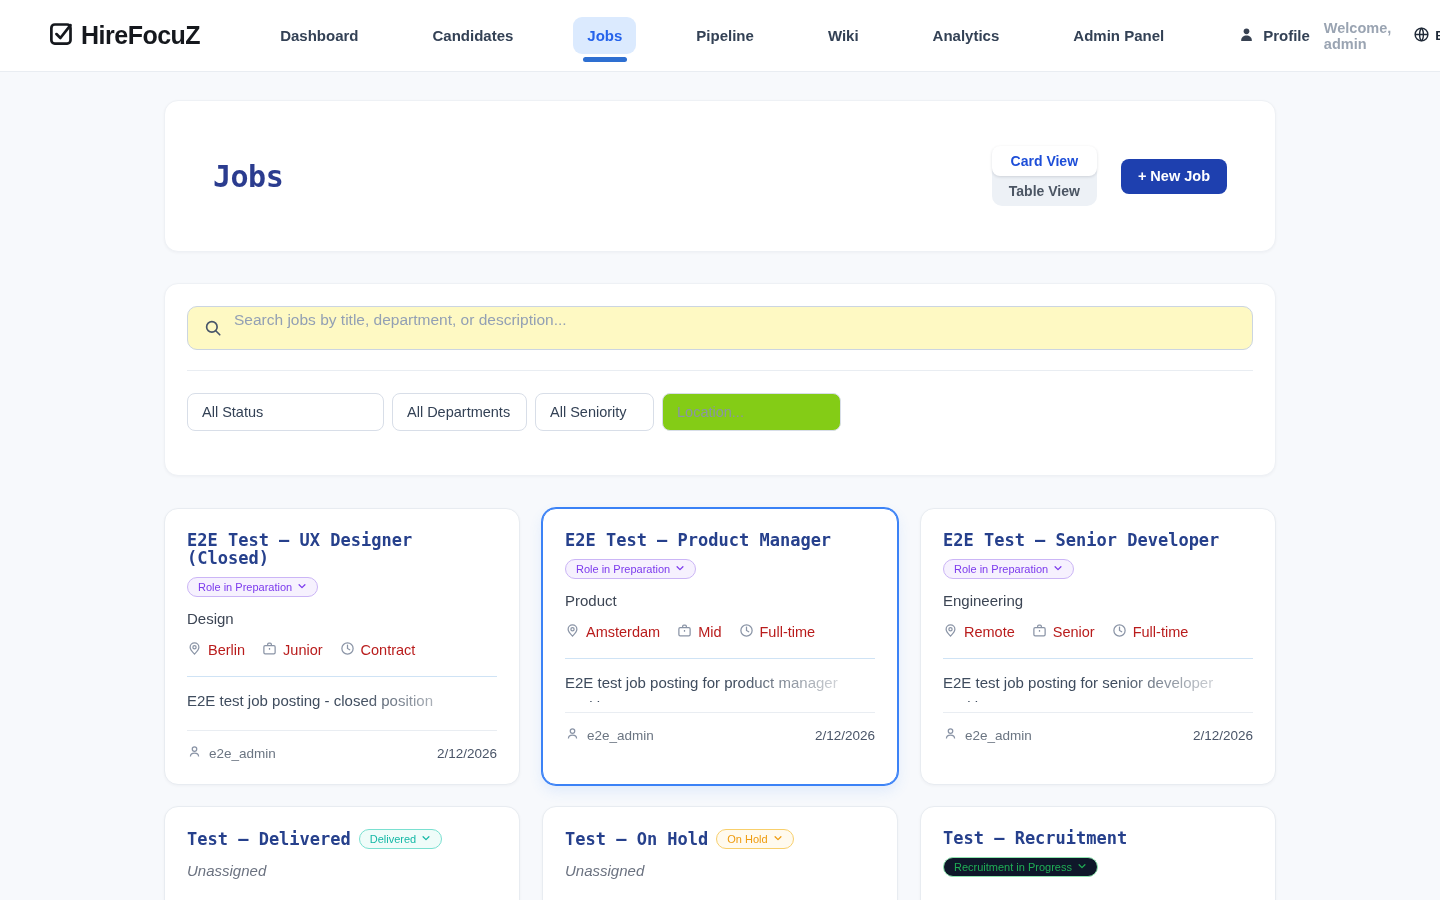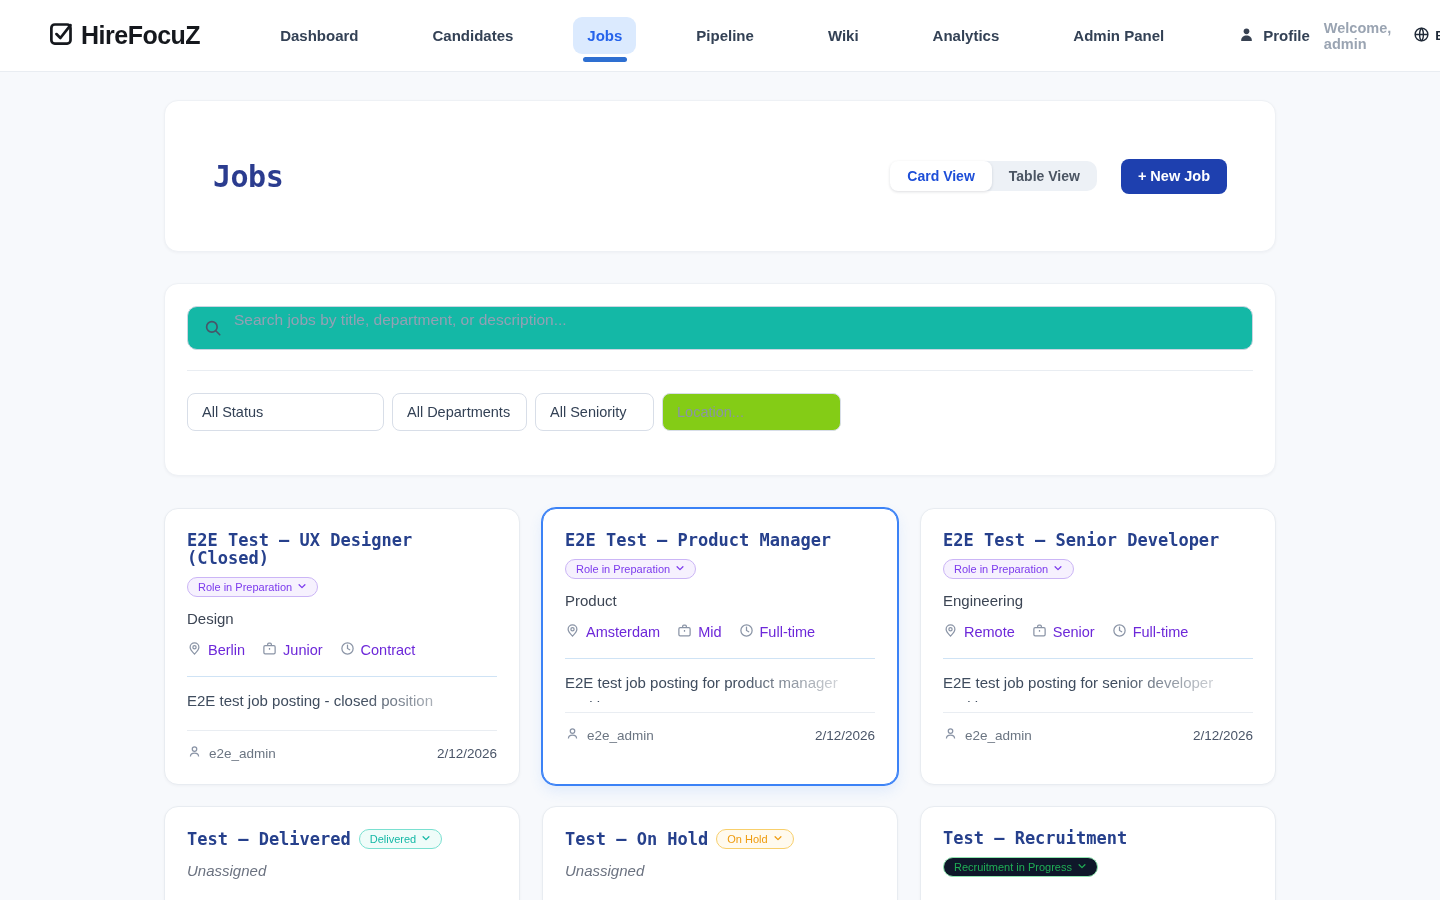--- a/index.html
+++ b/index.html
@@ -38,38 +38,38 @@
   }
   .page-head {
     height:152px; display:flex; align-items:center; justify-content:space-between;
     padding:0 48px; margin-bottom:31px;
   }
   .page-title {
     font-family:"DejaVu Sans Mono", monospace; font-weight:bold; font-size:30px;
     color:#2b3c8f; letter-spacing:-0.5px;
   }
   .head-actions { display:flex; align-items:center; gap:24px; }
-  .view-toggle { background:#edf1f6; border-radius:10px; display:flex; }
+  .view-toggle { background:#edf1f6; border-radius:10px; display:flex;flex-direction:column; }
   .toggle-btn {
     border:none; background:transparent; font-family:inherit; font-size:14px; font-weight:700;
     color:#4b5563; padding:7px 17px; border-radius:8px; cursor:pointer;
   }
   .toggle-btn.active { background:#fff; color:#1d4ed8; box-shadow:0 1px 3px rgba(16,24,40,.14); }
   .new-job-btn {
     border:none; background:#1e40af; color:#fff; font-family:inherit; font-size:14.5px;
     font-weight:700; height:35px; padding:0 17px; border-radius:8px; cursor:pointer;
   }
   
   .search-panel { padding:22px 22px 44px; margin-bottom:32px; }
   .search-box { position:relative; }
   .search-box svg { position:absolute; left:17px; top:13px; }
   .search-input {
     width:100%; height:44px; border:1px solid #cbd5e1; border-radius:10px;
     padding:0 16px 16px 46px; font-family:inherit; font-size:15.5px; color:#334155; outline:none;
-    background:#14b8a6;
+    background:#fef9c3;
   }
   .search-input::placeholder { color:#93a0b4; }
   .search-divider { border:none; border-top:1px solid #e9edf2; margin:20px 0 22px; }
   .filters { display:flex; gap:8px; }
   .filter-select {
     appearance:none; -webkit-appearance:none; background:#fff; border:1px solid #d8dee8;
     border-radius:8px; height:38px; padding:0 14px; font-family:inherit; font-size:14.5px;
     color:#334155; cursor:pointer; outline:none;
   }
   .filter-input {
@@ -92,21 +92,21 @@
     font-family:"DejaVu Sans Mono", monospace; font-weight:bold; font-size:17px;
     line-height:18px; color:#26408c;
   }
   .status-badge {
     display:inline-flex; align-items:center; gap:5px; font-size:11px; font-weight:400;
     border:1px solid; border-radius:999px; padding:3px 10px; white-space:nowrap; cursor:pointer;
   }
   .card-dept { font-size:15px; color:#3c4554; margin-top:13px; }
   .card-dept.unassigned { font-style:italic; color:#6b7280; }
   .card-meta { display:flex; align-items:center; gap:17px; margin-top:14px; }
-  .meta-item { display:flex; align-items:center; gap:6px; font-size:14.5px; color:#6d28d9; }
+  .meta-item { display:flex; align-items:center; gap:6px; font-size:14.5px; color:#b91c1c; }
   .meta-item svg { flex:none; }
   .div-blue { border:none; border-top:1px solid #cfe3f5; margin:17px 0 12px; }
   .card-desc {
     font-size:15px; line-height:24px; color:#3f4c5e; height:31px; overflow:hidden;
     -webkit-mask-image:linear-gradient(100deg,#000 55%, rgba(0,0,0,.22) 88%, rgba(0,0,0,0) 99%);
             mask-image:linear-gradient(100deg,#000 55%, rgba(0,0,0,.22) 88%, rgba(0,0,0,0) 99%);
   }
   .div-gray { border:none; border-top:1px solid #e9edf2; margin:10px 0 0; }
   .card-footer { display:flex; align-items:center; justify-content:space-between; padding-top:13px;gap:48px; }
   .card-author { display:flex; align-items:center; gap:7px; font-size:13.5px; color:#6b7582; }

